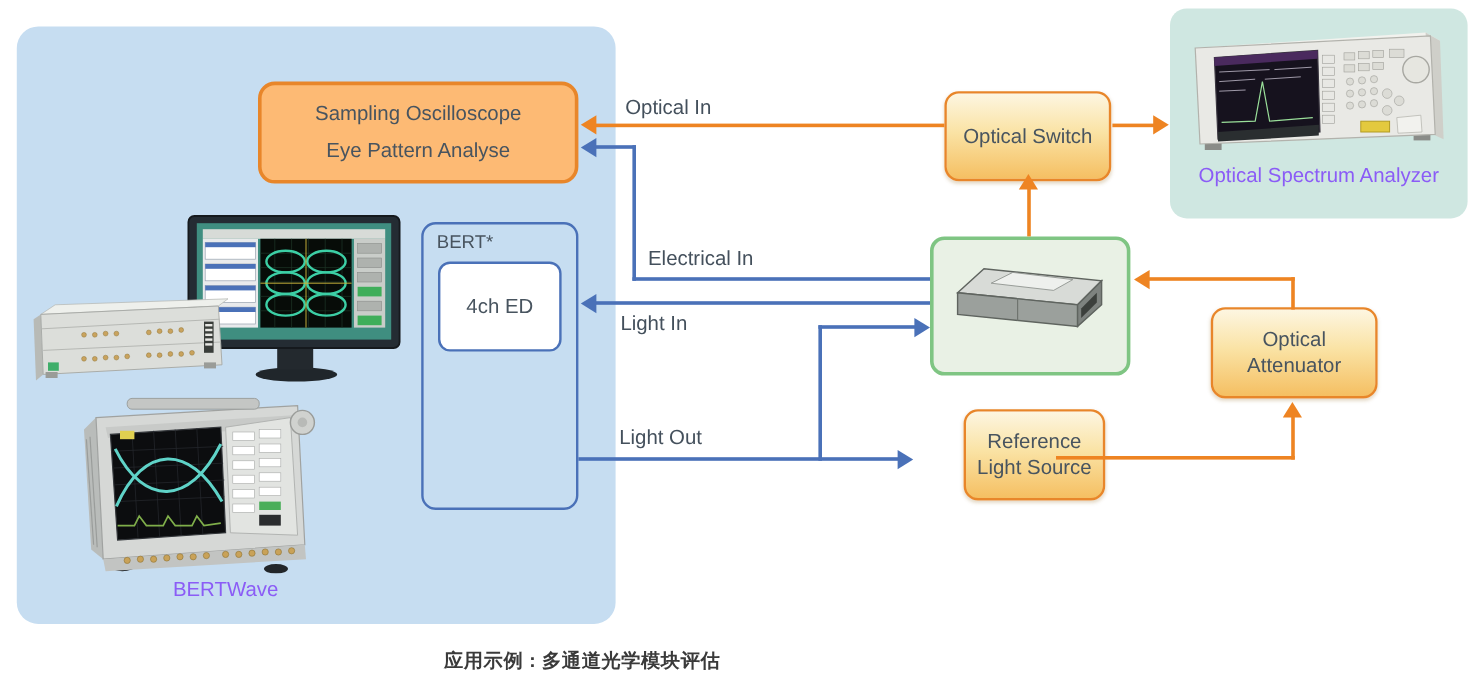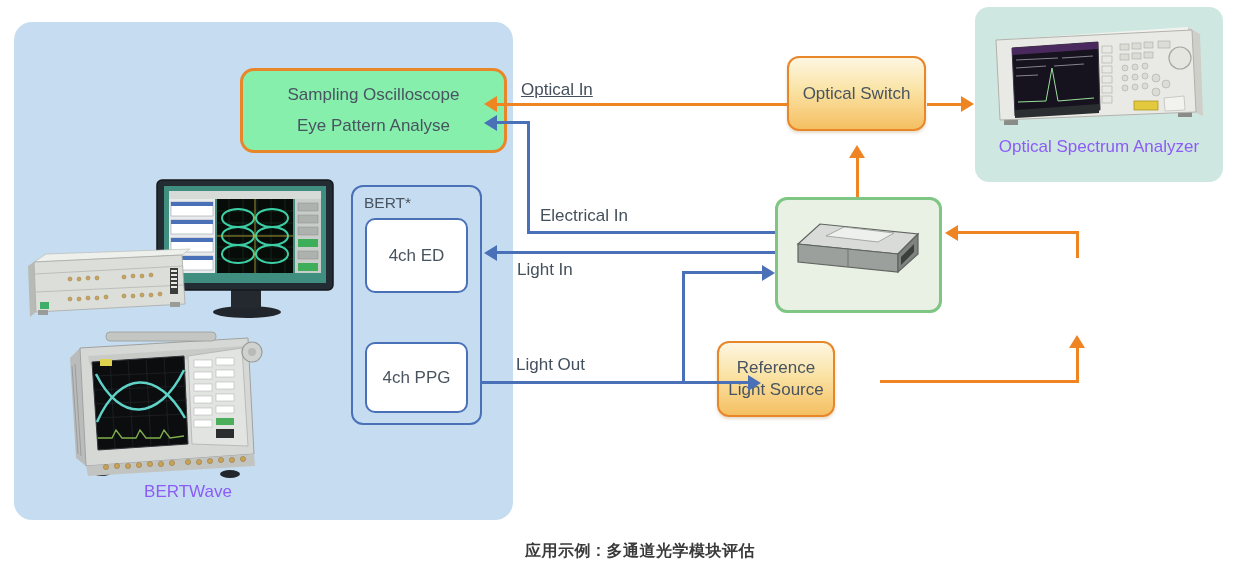--- a/index.html
+++ b/index.html
@@ -5,41 +5,41 @@
   html,body{margin:0;padding:0;background:#ffffff;}
   #canvas{
     position:relative;width:1234px;height:570px;background:#ffffff;
     font-family:"Liberation Sans",sans-serif;color:#48545f;overflow:hidden;
   }
   .abs{position:absolute;}
   
   .panel-blue{left:14px;top:22px;width:499px;height:498px;background:#c6ddf1;border-radius:18px;}
   .panel-teal{left:975px;top:7px;width:248px;height:175px;background:#cfe7e1;border-radius:14px;}
   
-  .white-orange{background:#86efac;border:3px solid #e8862a;border-radius:14px;margin-left:25px;}
+  .white-orange{background:#fdba74;border:3px solid #e8862a;border-radius:14px;}
   .orange-box{background:linear-gradient(180deg,#fdf6e1 0%,#fae3a5 45%,#f5bf62 100%);
     border:2.5px solid #e8862a;border-radius:12px;box-shadow:0 2px 3px rgba(150,110,40,.25);}
   .green-box{background:#e9f1e5;border:3px solid #7fc583;border-radius:12px;}
   .blue-frame{border:2px solid #4a71b8;border-radius:12px;background:transparent;}
   .blue-card{background:#ffffff;border:2px solid #4a71b8;border-radius:10px;}
   .center-col{display:flex;flex-direction:column;align-items:center;justify-content:center;}
   .t17{font-size:17px;line-height:22px;}
   .t16{font-size:16.5px;line-height:21px;}
   
   .hline,.vline{position:absolute;}
   .blue{background:#4a71b8;}
   .orangeln{background:#ee8422;}
   .arrow{position:absolute;width:0;height:0;}
   .ar-left-o{border-top:8px solid transparent;border-bottom:8px solid transparent;border-right:13px solid #ee8422;}
   .ar-left-b{border-top:8px solid transparent;border-bottom:8px solid transparent;border-right:13px solid #4a71b8;}
   .ar-right-b{border-top:8px solid transparent;border-bottom:8px solid transparent;border-left:13px solid #4a71b8;}
   .ar-right-o{border-top:8px solid transparent;border-bottom:8px solid transparent;border-left:13px solid #ee8422;}
   .ar-up-o{border-left:8px solid transparent;border-right:8px solid transparent;border-bottom:13px solid #ee8422;}
   .lbl{position:absolute;font-size:17px;color:#44505c;white-space:nowrap;}
-  .caption{position:absolute;left:370px;top:541px;width:540px;text-align:center;
+  .caption{position:absolute;left:370px;top:541px;width:540px;text-align:left;
     font-size:16px;font-weight:600;color:#3a3a3a;letter-spacing:.5px;}
   .sublabel{position:absolute;text-align:center;font-size:17px;color:#8b5cf6;}
 </style>
 </head>
 <body>
 
 <div id="canvas">
 
   <div class="abs panel-blue"></div>
 
@@ -209,25 +209,22 @@
     <div>Sampling Oscilloscope</div>
     <div>Eye Pattern Analyse</div>
   </div>
 
   <div class="abs blue-frame" style="left:351px;top:185px;width:127px;height:236px;">
     <div style="position:absolute;left:11px;top:7px;font-size:15.5px;">BERT*</div>
   </div>
   <div class="abs blue-card center-col t17" style="left:365px;top:218px;width:99px;height:71px;">
     <div>4ch ED</div>
   </div>
-  <div class="abs blue-card center-col t17" style="left:365px;top:342px;width:99px;height:67px;">
-    <div>4ch PPG</div>
-  </div>
-
-  <div class="abs orange-box center-col t17" style="left:787px;top:56px;width:135px;height:71px;">
+
+  <div class="abs orange-box center-col t17" style="left:787px;top:76px;width:135px;height:71px;">
     <div>Optical Switch</div>
   </div>
 
   <svg class="abs" style="left:988px;top:18px;" width="224" height="114" viewBox="0 0 224 114">
     <rect x="16" y="100" width="14" height="7" fill="#8a8c88"></rect>
     <rect x="190" y="92" width="14" height="7" fill="#8a8c88"></rect>
     <polygon points="8,22 200,9 212,16 22,30" fill="#f2f2ee"></polygon>
     <polygon points="200,9 212,16 215,98 204,93" fill="#cfcfc9"></polygon>
     <polygon points="8,22 204,12 208,94 12,102" fill="#e9e9e5" stroke="#b2b2ac" stroke-width="1"></polygon>
     <polygon points="24,30 110,24 112,92 27,98" fill="#16121e" stroke="#3a3640" stroke-width="1"></polygon>
@@ -282,29 +279,33 @@
     <svg style="position:absolute;left:8px;top:10px;" width="145" height="72" viewBox="0 0 145 72">
       <polygon points="12,34 34,14 132,24 112,44" fill="#d8dbd7" stroke="#5f645f" stroke-width="1.2"></polygon>
       <polygon points="40,26 58,17 108,23 92,32" fill="#eef0ed" stroke="#8a8f8a" stroke-width="0.7"></polygon>
       <polygon points="12,34 112,44 112,62 12,52" fill="#9ba09c" stroke="#5f645f" stroke-width="1.2"></polygon>
       <polygon points="112,44 132,24 132,44 112,62" fill="#7e837f" stroke="#5f645f" stroke-width="1.2"></polygon>
       <polygon points="115,47 128,34 128,42 115,55" fill="#3c403c"></polygon>
       <line x1="62" y1="39" x2="62" y2="57" stroke="#6f746f" stroke-width="1"></line>
     </svg>
   </div>
 
-
-  <div class="abs orange-box center-col t17" style="left:717px;top:341px;width:114px;height:72px;">
+  <div class="abs orange-box center-col t17" style="left:1009px;top:256px;width:135px;height:72px;">
+    <div>Optical</div>
+    <div>Attenuator</div>
+  </div>
+
+  <div class="abs orange-box center-col t17" style="left:803px;top:341px;width:114px;height:72px;">
     <div>Reference</div>
     <div>Light Source</div>
   </div>
 
   <div class="hline orangeln" style="left:496px;top:103px;width:291px;height:3px;"></div>
   <div class="arrow ar-left-o" style="left:484px;top:96px;"></div>
-  <div class="lbl" style="left:521px;top:80px;text-decoration:underline;">Optical In</div>
+  <div class="lbl" style="left:521px;top:80px;">Optical In</div>
 
   <div class="hline orangeln" style="left:927px;top:103px;width:36px;height:3px;"></div>
   <div class="arrow ar-right-o" style="left:961px;top:96px;"></div>
 
   <div class="vline orangeln" style="left:856px;top:155px;width:3px;height:42px;"></div>
   <div class="arrow ar-up-o" style="left:849px;top:145px;"></div>
 
   <div class="vline orangeln" style="left:1076px;top:231px;width:3px;height:27px;"></div>
   <div class="hline orangeln" style="left:956px;top:231px;width:123px;height:3px;"></div>
   <div class="arrow ar-left-o" style="left:945px;top:225px;"></div>

